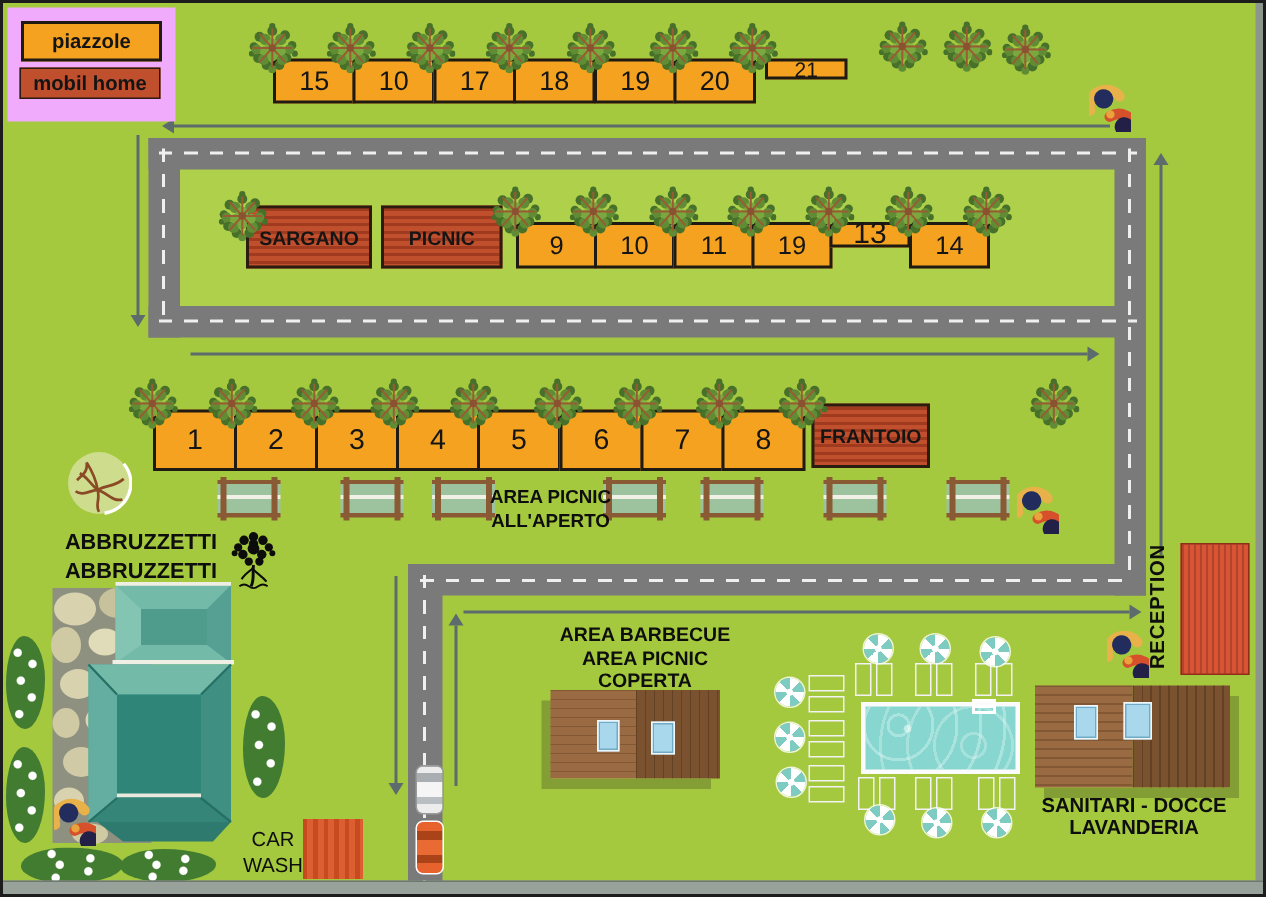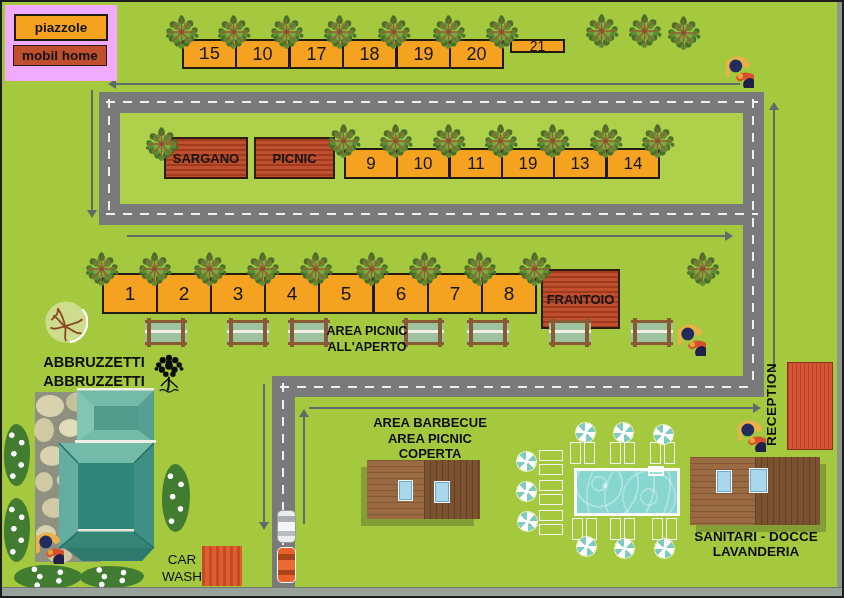--- a/index.html
+++ b/index.html
@@ -171,21 +171,21 @@
     <div class="swatch" style="left:9px;top:9px;width:94px;height:27px;background:#f4a21f;border:2px solid #1f1a12">
       <span>piazzole</span>
     </div>
     <div class="swatch" style="left:8px;top:40px;width:94px;height:21px;background:#bf4f2d;border:1px solid #2c1c10">
       <span>mobil home</span>
     </div>
   </div>
 
   <div class="box mobil" style="left:162px;top:135px;width:84px;height:42px;font-size:13px">SARGANO</div>
   <div class="box mobil" style="left:252px;top:135px;width:81px;height:42px;font-size:13px">PICNIC</div>
-  <div class="box mobil" style="left:539px;top:267px;width:79px;height:60px;font-size:13px">FRANTOIO</div>
+  <div class="box mobil" style="left:539px;top:267px;width:79px;height:43px;font-size:13px">FRANTOIO</div>
 
   <div class="deck" style="left:365px;top:458px;width:113px;height:59px;box-shadow:-6px 7px 0 rgba(60,70,35,.33)">
     <div class="half-l"></div>
     <div class="half-r"></div>
     <div class="window" style="left:31px;top:20px;width:13px;height:19px"></div>
     <div class="window" style="left:67px;top:21px;width:14px;height:20px"></div>
   </div>
 
   <div class="deck" style="left:688px;top:455px;width:130px;height:68px;box-shadow:6px 7px 0 rgba(60,70,35,.33)">
     <div class="half-l"></div>
@@ -297,32 +297,32 @@
     <div class="arrow arrow-h" style="left: 125px; top: 233px; width: 598px; height: 2px;"></div>
     <div class="head" style="left: 723px; top: 229px; border-width: 5px 0px 5px 8px; border-color: transparent transparent transparent rgb(92, 107, 107);"></div>
     <div class="arrow arrow-v" style="left: 771px; top: 108px; width: 2px; height: 260px;"></div>
     <div class="head" style="left: 767px; top: 100px; border-width: 0px 5px 8px; border-color: transparent transparent rgb(92, 107, 107);"></div>
     <div class="arrow arrow-h" style="left: 307px; top: 405px; width: 444px; height: 2px;"></div>
     <div class="head" style="left: 751px; top: 401px; border-width: 5px 0px 5px 8px; border-color: transparent transparent transparent rgb(92, 107, 107);"></div>
     <div class="arrow arrow-v" style="left: 261px; top: 382px; width: 2px; height: 138px;"></div>
     <div class="head" style="left: 257px; top: 520px; border-width: 8px 5px 0px; border-color: rgb(92, 107, 107) transparent transparent;"></div>
     <div class="arrow arrow-v" style="left: 301px; top: 415px; width: 2px; height: 107px;"></div>
     <div class="head" style="left: 297px; top: 407px; border-width: 0px 5px 8px; border-color: transparent transparent rgb(92, 107, 107);"></div>
-    <div class="box" style="left: 180px; top: 37px; width: 55px; height: 30px; font-size: 18px; font-family: Liberation Mono, monospace;">15</div>
+    <div class="box" style="left: 180px; top: 37px; width: 55px; height: 30px; font-size: 18px;">15</div>
     <div class="box" style="left: 233px; top: 37px; width: 55px; height: 30px; font-size: 18px;">10</div>
     <div class="box" style="left: 287px; top: 37px; width: 55px; height: 30px; font-size: 18px;">17</div>
     <div class="box" style="left: 340px; top: 37px; width: 55px; height: 30px; font-size: 18px;">18</div>
     <div class="box" style="left: 394px; top: 37px; width: 55px; height: 30px; font-size: 18px;">19</div>
     <div class="box" style="left: 447px; top: 37px; width: 55px; height: 30px; font-size: 18px;">20</div>
     <div class="box" style="left: 508px; top: 37px; width: 55px; height: 14px; font-size: 14px;">21</div>
     <div class="box" style="left: 342px; top: 146px; width: 54px; height: 31px; font-size: 17px;">9</div>
     <div class="box" style="left: 394px; top: 146px; width: 54px; height: 31px; font-size: 17px;">10</div>
     <div class="box" style="left: 447px; top: 146px; width: 54px; height: 31px; font-size: 17px;">11</div>
     <div class="box" style="left: 499px; top: 146px; width: 54px; height: 31px; font-size: 17px;">19</div>
-    <div class="box" style="left: 551px; top: 146px; width: 54px; height: 31px; font-size: 17px;">13</div>
+    <div class="box" style="left: 551px; top: 146px; width: 54px; height: 17px; font-size: 20px;">13</div>
     <div class="box" style="left: 604px; top: 146px; width: 54px; height: 31px; font-size: 17px;">14</div>
     <div class="box" style="left: 100px; top: 271px; width: 56px; height: 41px; font-size: 19px;">1</div>
     <div class="box" style="left: 154px; top: 271px; width: 56px; height: 41px; font-size: 19px;">2</div>
     <div class="box" style="left: 208px; top: 271px; width: 56px; height: 41px; font-size: 19px;">3</div>
     <div class="box" style="left: 262px; top: 271px; width: 56px; height: 41px; font-size: 19px;">4</div>
     <div class="box" style="left: 316px; top: 271px; width: 56px; height: 41px; font-size: 19px;">5</div>
     <div class="box" style="left: 371px; top: 271px; width: 56px; height: 41px; font-size: 19px;">6</div>
     <div class="box" style="left: 425px; top: 271px; width: 56px; height: 41px; font-size: 19px;">7</div>
     <div class="box" style="left: 479px; top: 271px; width: 56px; height: 41px; font-size: 19px;">8</div>
     <div class="tree" style="left: 163px; top: 13px; width: 34px; height: 34px;"><svg width="34" height="34" viewBox="0 0 35 36">

